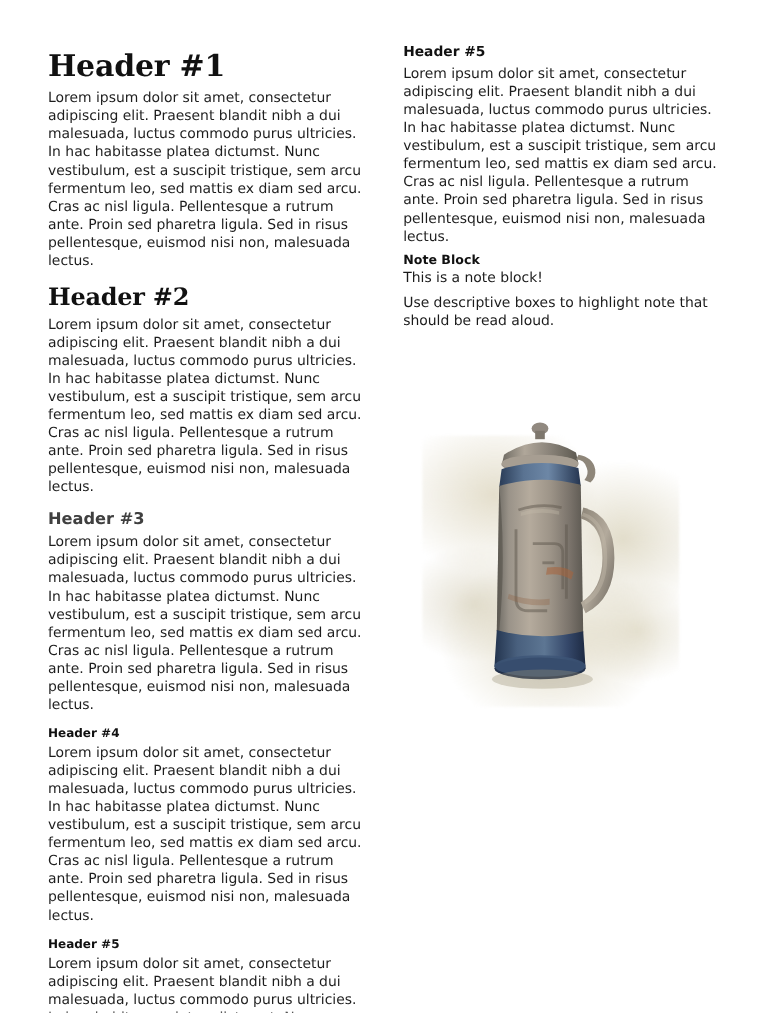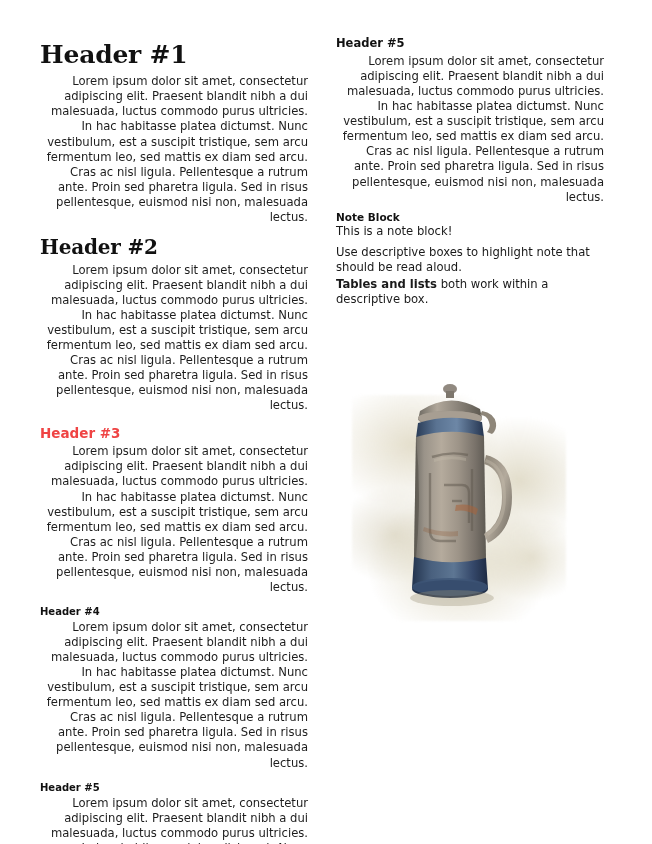--- a/index.html
+++ b/index.html
@@ -54,21 +54,21 @@
     margin: 12px 0 5px 0;
     letter-spacing: -0.2px;
     color: #111;
   }
   h3.h3 {
     font-family: "DejaVu Sans", sans-serif;
     font-size: 13.5px;
     line-height: 1.1;
     font-weight: 700;
     margin: 12px 0 4px 0;
-    color: #ef4444;
+    color: #404040;
   }
   h4.h4 {
     font-family: "DejaVu Sans", sans-serif;
     font-size: 10px;
     line-height: 1.1;
     font-weight: 700;
     margin: 11px 0 3px 0;
     color: #111;
   }
   h5.h5 {
@@ -77,21 +77,21 @@
     line-height: 1.1;
     font-weight: 700;
     margin: 11px 0 3px 0;
     color: #111;
   }
   p.body {
     font-size: 11.6px;
     line-height: 1.30;
     margin: 0 0 2px 0;
     color: #1d1d1d;
-    text-align: right;
+    text-align: left;
   }
   .right-head {
     font-family: "DejaVu Sans", sans-serif;
     font-size: 11.5px;
     font-weight: 700;
     margin: 0 0 4px 0;
     color: #111;
   }
   .note-label {
     font-size: 10.5px;
@@ -176,21 +176,20 @@
     <div class="col col-right">
 
       <div class="right-head">Header #5</div>
       <p class="body">Lorem ipsum dolor sit amet, consectetur adipiscing elit. Praesent blandit nibh a dui malesuada, luctus commodo purus ultricies. In hac habitasse platea dictumst. Nunc vestibulum, est a suscipit tristique, sem arcu fermentum leo, sed mattis ex diam sed arcu. Cras ac nisl ligula. Pellentesque a rutrum ante. Proin sed pharetra ligula. Sed in risus pellentesque, euismod nisi non, malesuada lectus.</p>
 
       <div class="note-label">Note Block</div>
       <div class="note-text">This is a note block!</div>
 
       <div class="desc-text">Use descriptive boxes to highlight note that should be read aloud.</div>
 
-      <div class="desc-text"><b>Tables and lists</b><span> both work within a descriptive box.</span></div>
 
       <div class="illustration">
         <div class="splat"></div>
         <svg class="stein" viewBox="0 0 130 248">
           <defs>
             <linearGradient id="bodyG" x1="0" y1="0" x2="1" y2="0">
               <stop offset="0%" stop-color="#6d6a63"></stop>
               <stop offset="14%" stop-color="#9a9389"></stop>
               <stop offset="38%" stop-color="#b5ab9d"></stop>
               <stop offset="62%" stop-color="#9d9488"></stop>

